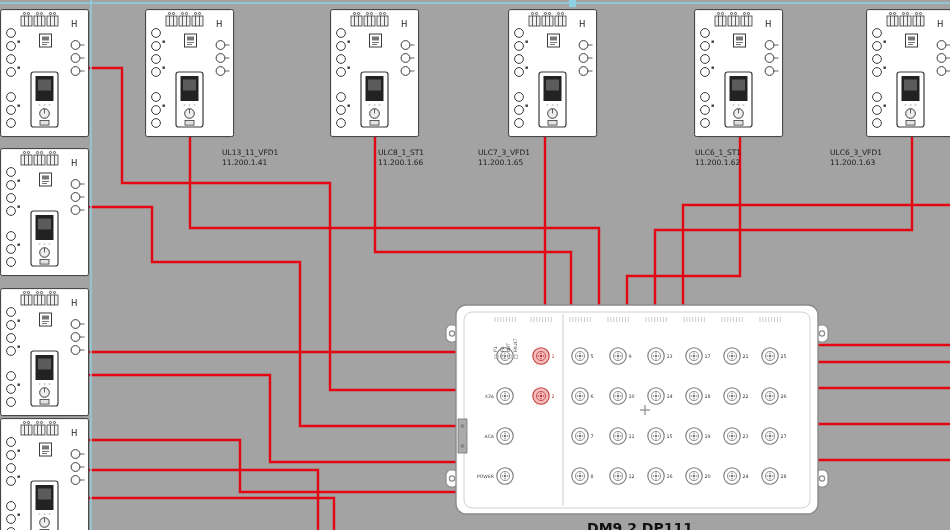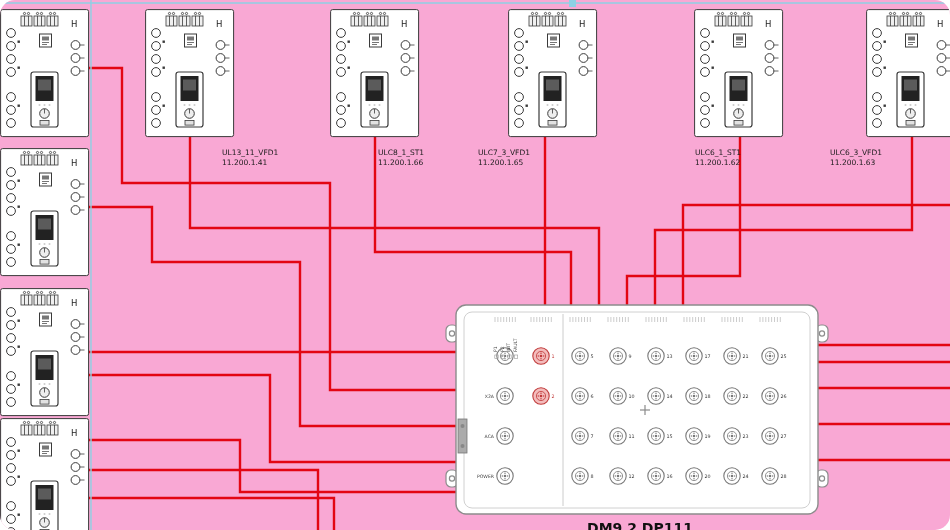--- a/index.html
+++ b/index.html
@@ -1,16 +1,16 @@
 <!DOCTYPE html>
 <html><head>
 <meta charset="utf-8">
 <style>
   html,body{margin:0;padding:0;background:#ffffff;}
-  .canvas{position:relative;width:950px;height:530px;background:#f9a8d4;overflow:hidden;border-radius:15px;}
+  .canvas{position:relative;width:950px;height:530px;background:#a3a3a3;overflow:hidden;}
   svg{display:block;}
   text{font-family:"DejaVu Sans", sans-serif;}
   .lbl{font-size:7.5px;fill:#1a1a1a;}
   .pn{font-size:4.8px;fill:#333;}
   .pnr{fill:#c03a3a;}
   .pl{font-size:4.6px;fill:#444;}
   .boxlabel{font-size:14px;font-weight:bold;fill:#111;}
 </style>
 </head>
 <body>

